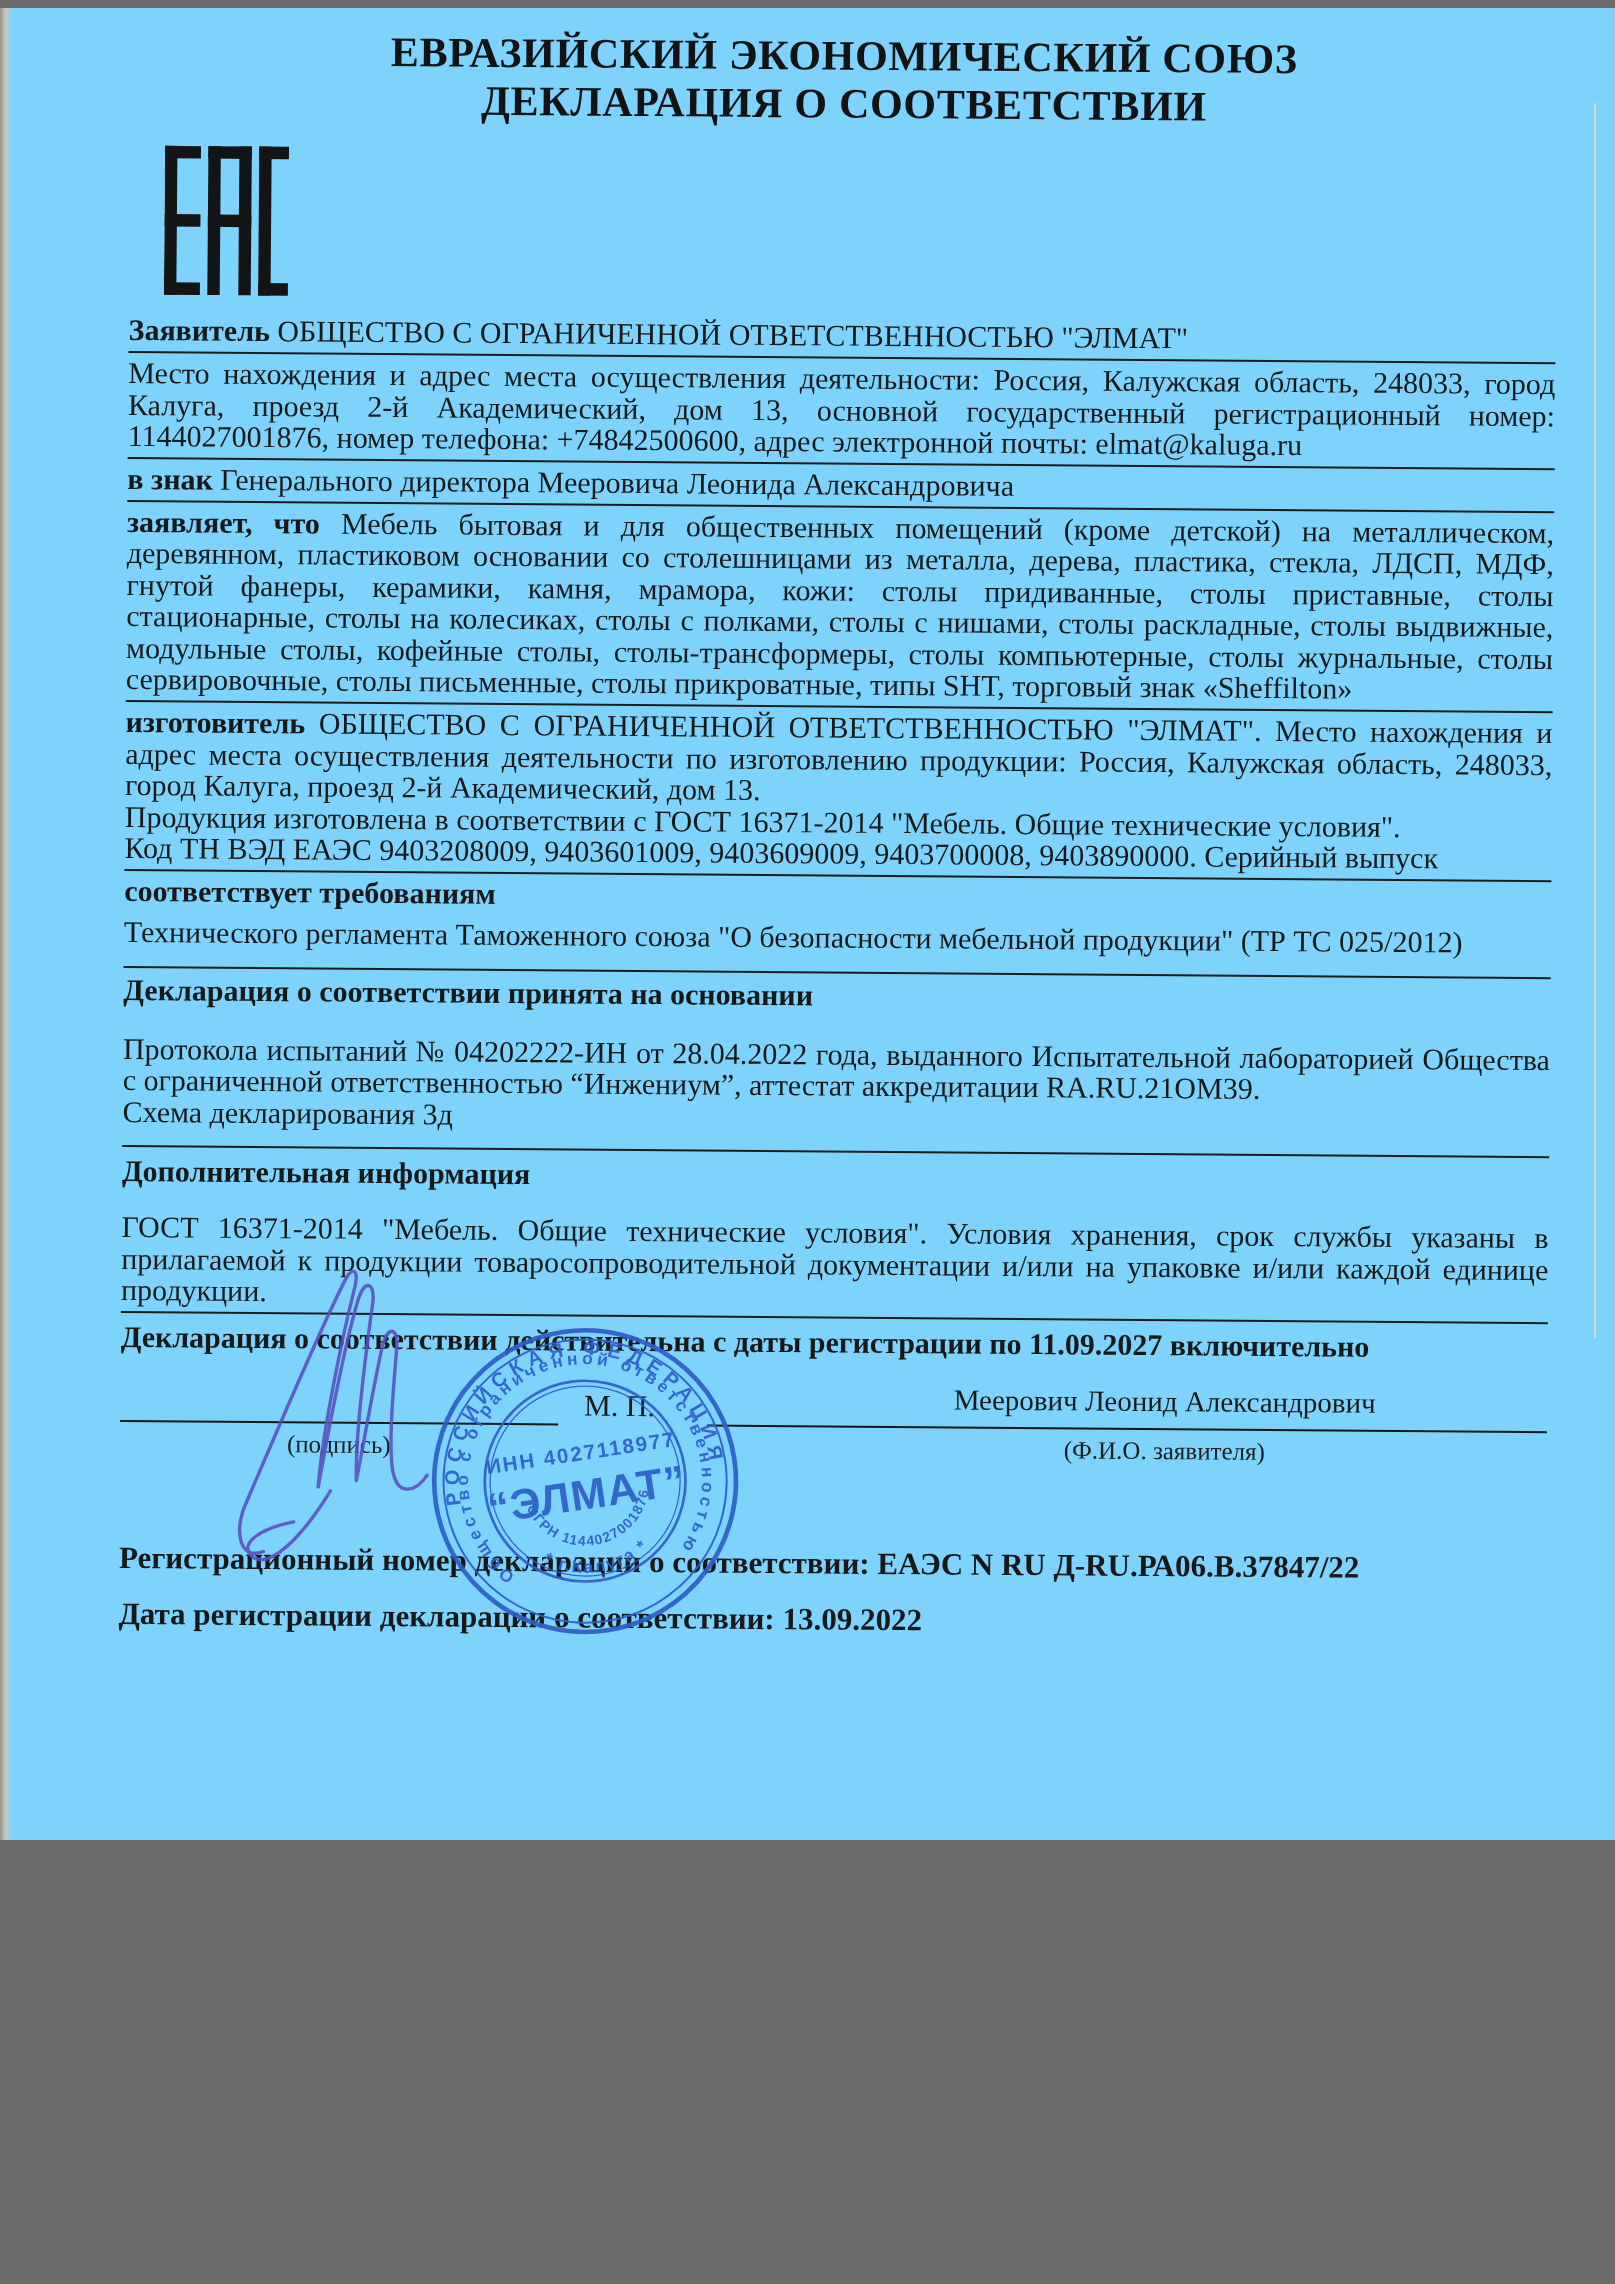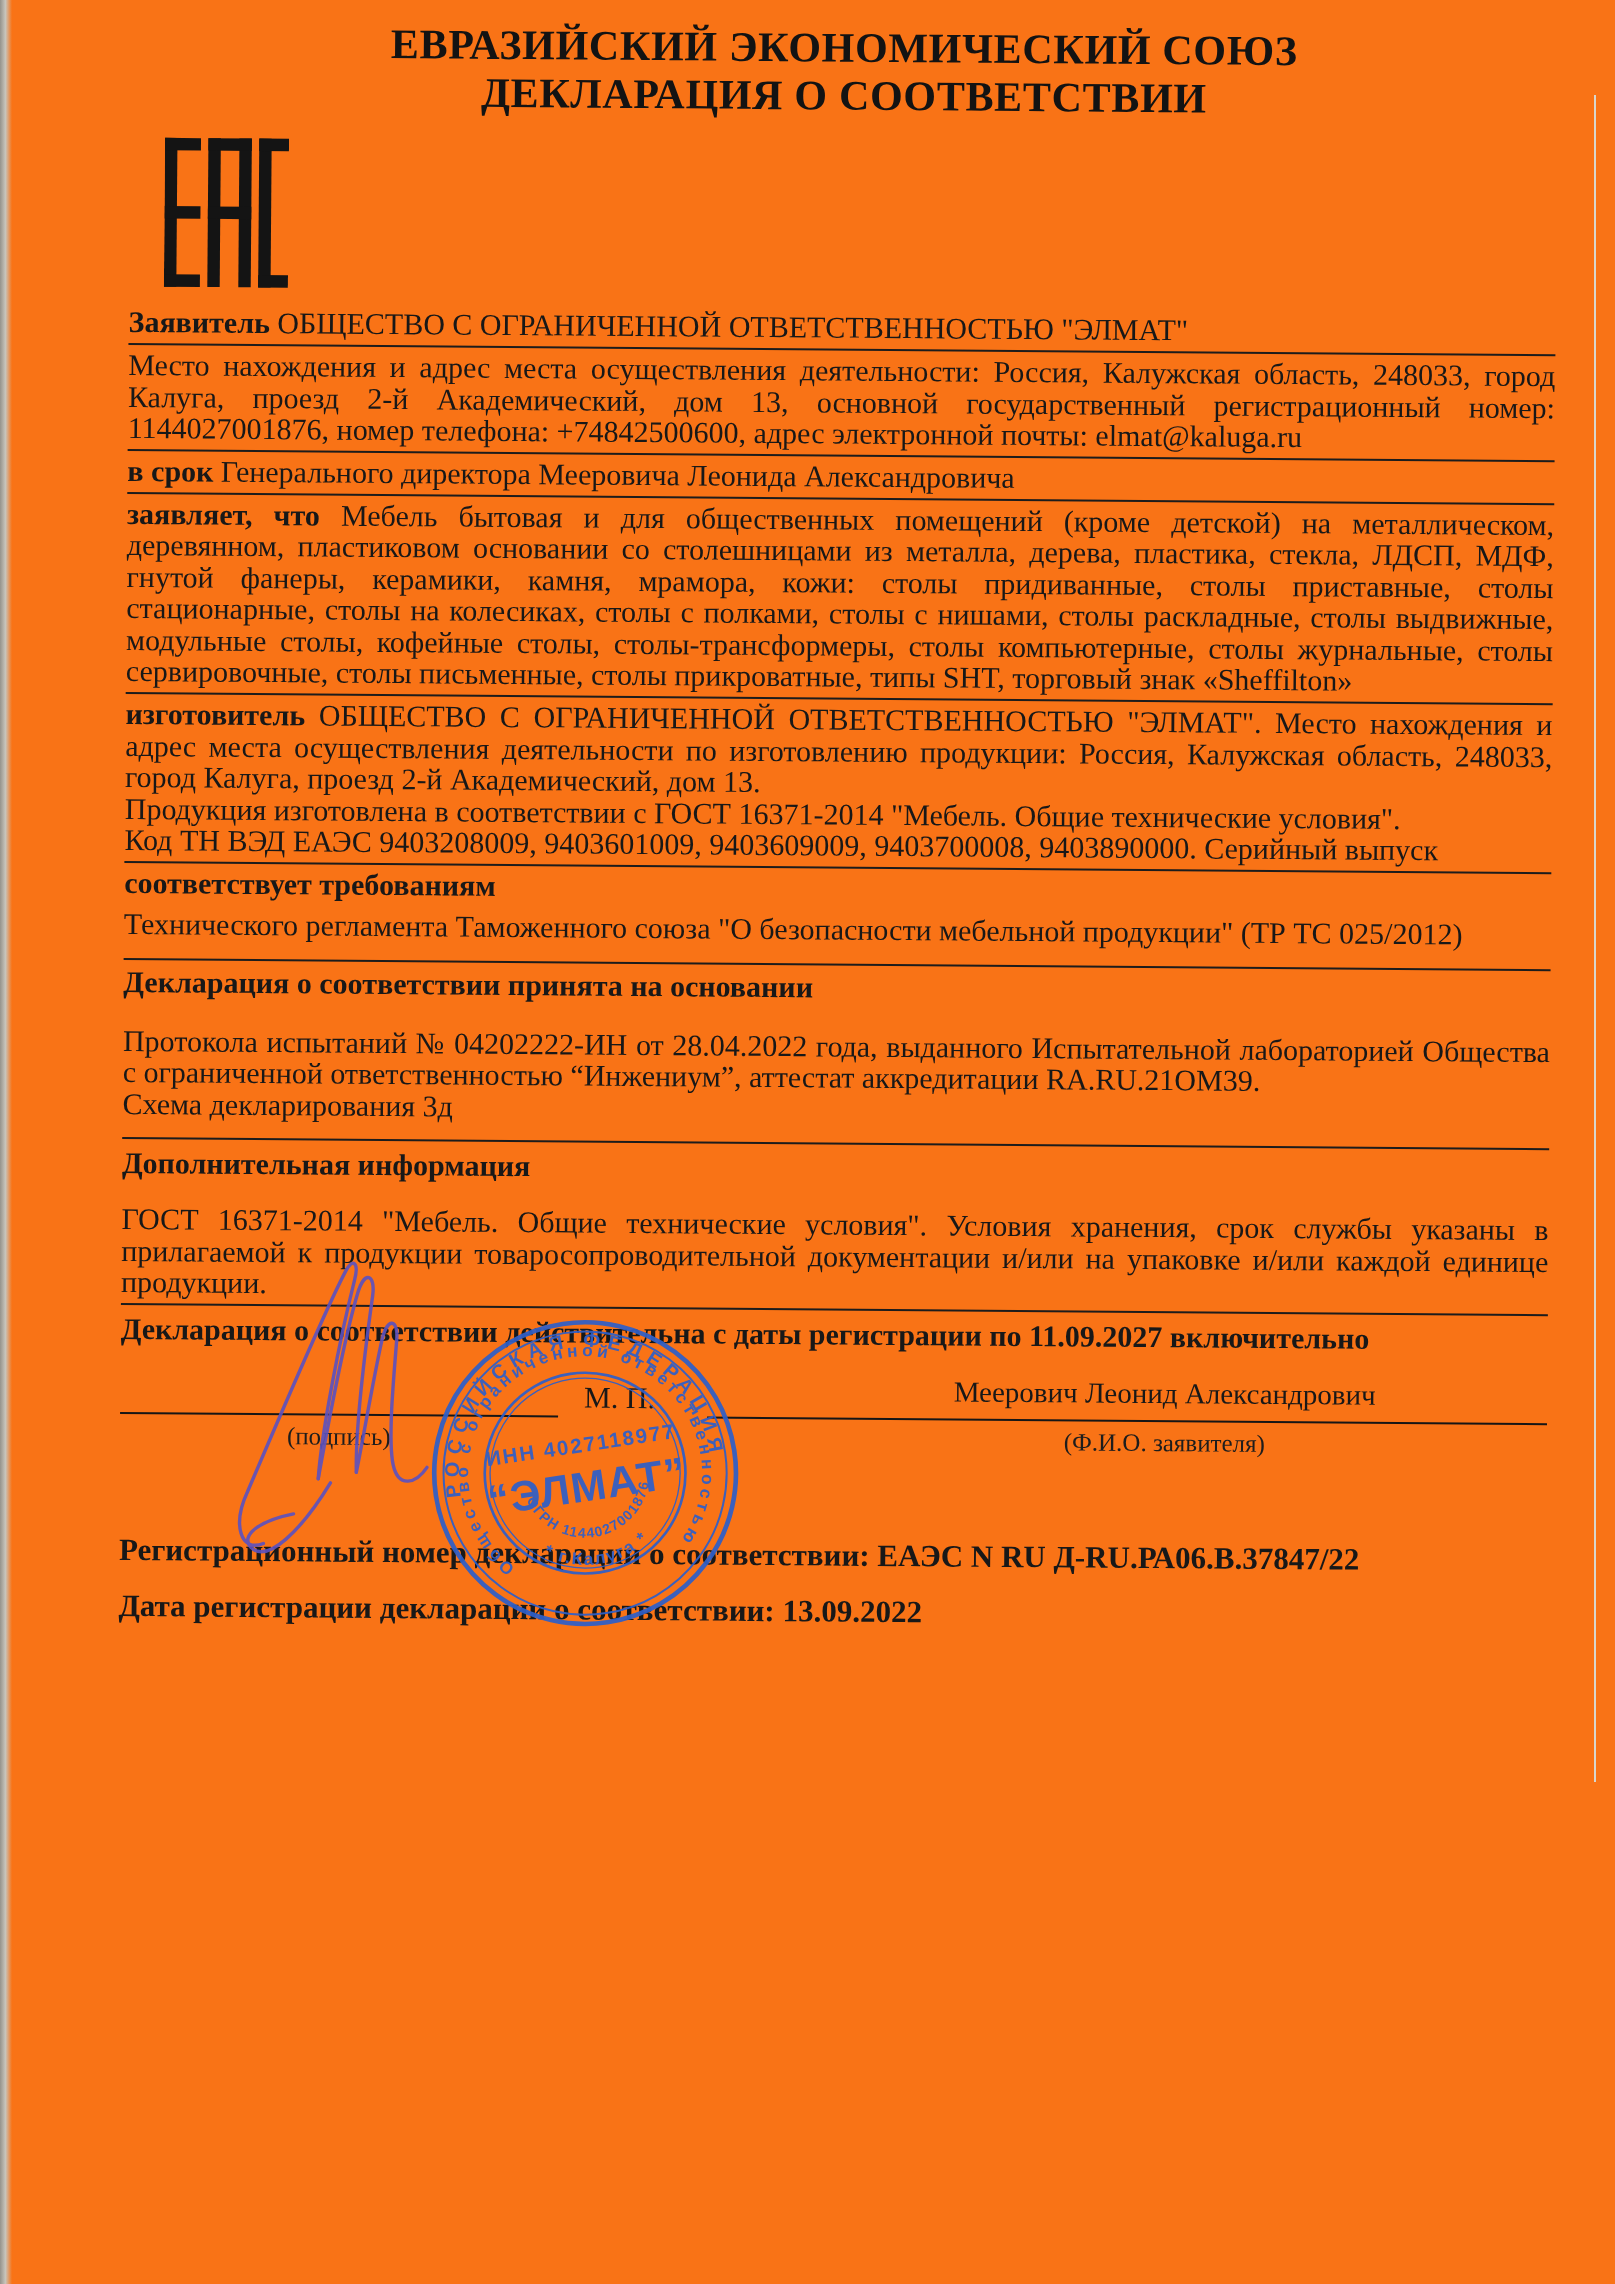--- a/index.html
+++ b/index.html
@@ -1,19 +1,19 @@
 <!DOCTYPE html>
 <html lang="ru" style="font-size:11px"><head>
 <meta charset="utf-8">
 <style>
   html,body{margin:0;padding:0;background:#6b6b6b;}
   .page{
-    position:relative; width:1616px; height:2284px;
-    background:#f97316; overflow:hidden;
-    font-family:"Liberation Serif", serif; color:#181818;
+    position:relative; width:1616px; height:1832px;
+    background:#7dd3fc; overflow:hidden;
+    font-family:"Liberation Serif", serif; color:#181818;margin-top:8px;
   }
   .edge-left{position:absolute;left:0;top:0;bottom:0;width:12.2px;
     background:linear-gradient(90deg,#96938b 0%,#c8c5bc 45%,rgba(252,251,246,0) 100%);}
   .edge-right{position:absolute;right:20.4px;top:95px;bottom:502px;width:1.4px;background:#d8d6cd;}
   .tilt{
     position:absolute; left:131px; top:19px; width:1427px;
     transform:rotate(.45deg); transform-origin:0 0;
     font-size:30px; line-height:1.05;
   }
   .titles{text-align:center;font-weight:700;font-size:42px;line-height:1.14;letter-spacing:0.7px;color:#131313;}
@@ -80,21 +80,21 @@
 
     <section class="sec">
       <p><b>Заявитель</b> <span>ОБЩЕСТВО С ОГРАНИЧЕННОЙ ОТВЕТСТВЕННОСТЬЮ "ЭЛМАТ"</span></p>
     </section>
 
     <section class="sec">
       <p class="just">Место нахождения и адрес места осуществления деятельности: Россия, Калужская область, 248033, город Калуга, проезд 2-й Академический, дом 13, основной государственный регистрационный номер: 1144027001876, номер телефона: +74842500600, адрес электронной почты: elmat@kaluga.ru</p>
     </section>
 
     <section class="sec">
-      <p><b>в срок</b> <span>Генерального директора Мееровича Леонида Александровича</span></p>
+      <p><b>в знак</b> <span>Генерального директора Мееровича Леонида Александровича</span></p>
     </section>
 
     <section class="sec">
       <p class="just"><b>заявляет, что</b> <span>Мебель бытовая и для общественных помещений (кроме детской) на металлическом, деревянном, пластиковом основании со столешницами из металла, дерева, пластика, стекла, ЛДСП, МДФ, гнутой фанеры, керамики, камня, мрамора, кожи: столы придиванные, столы приставные, столы стационарные, столы на колесиках, столы с полками, столы с нишами, столы раскладные, столы выдвижные, модульные столы, кофейные столы, столы-трансформеры, столы компьютерные, столы журнальные, столы сервировочные, столы письменные, столы прикроватные, типы SHT, торговый знак «Sheffilton»</span></p>
     </section>
 
     <section class="sec">
       <p class="just"><b>изготовитель</b> <span>ОБЩЕСТВО С ОГРАНИЧЕННОЙ ОТВЕТСТВЕННОСТЬЮ "ЭЛМАТ". Место нахождения и адрес места осуществления деятельности по изготовлению продукции: Россия, Калужская область, 248033, город Калуга, проезд 2-й Академический, дом 13.</span></p>
       <p>Продукция изготовлена в соответствии с ГОСТ 16371-2014 "Мебель. Общие технические условия".</p>
       <p>Код ТН ВЭД ЕАЭС 9403208009, 9403601009, 9403609009, 9403700008, 9403890000. Серийный выпуск</p>

